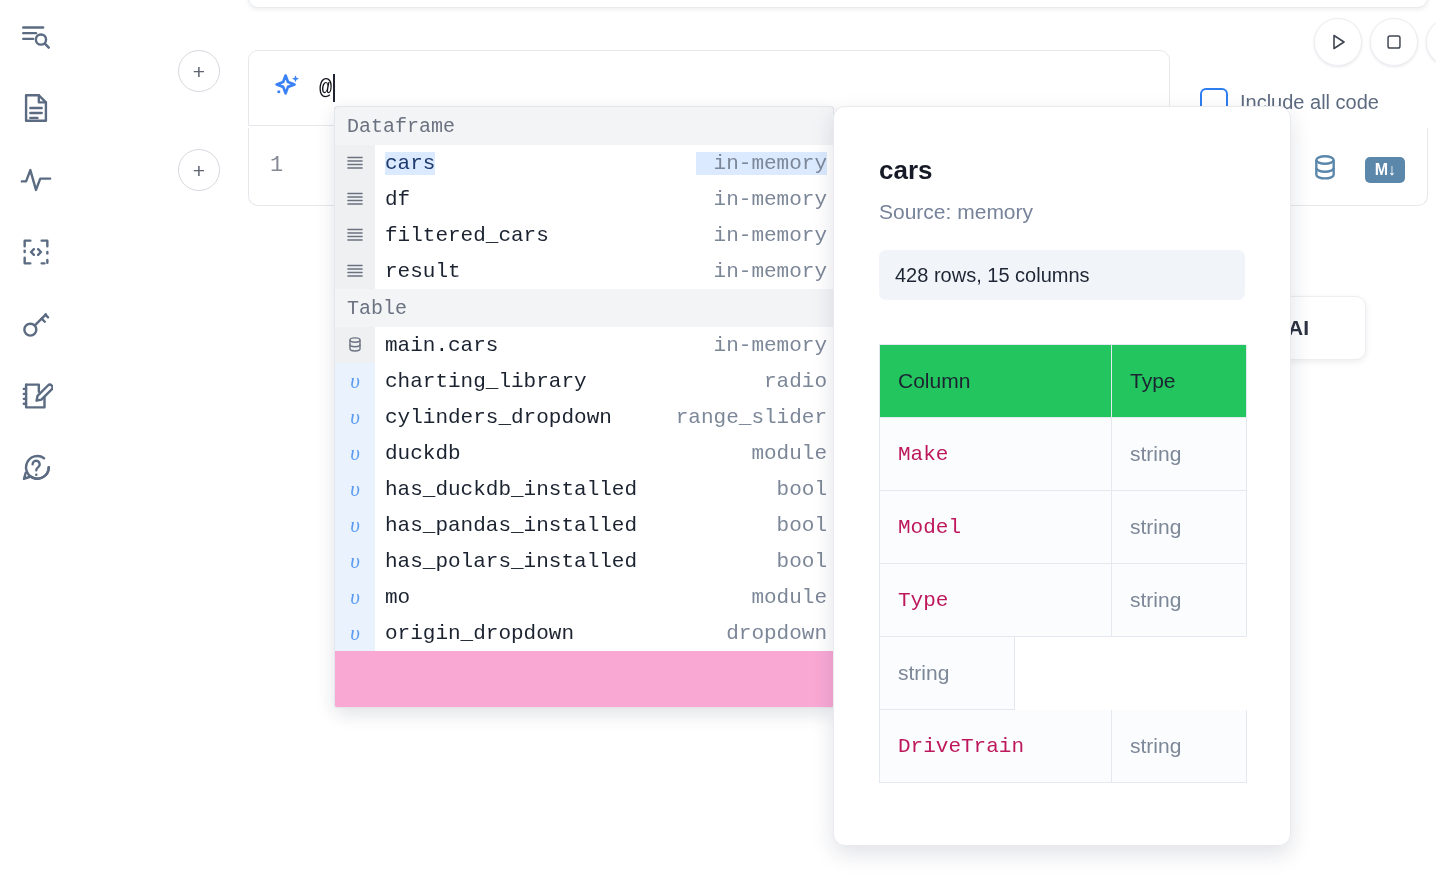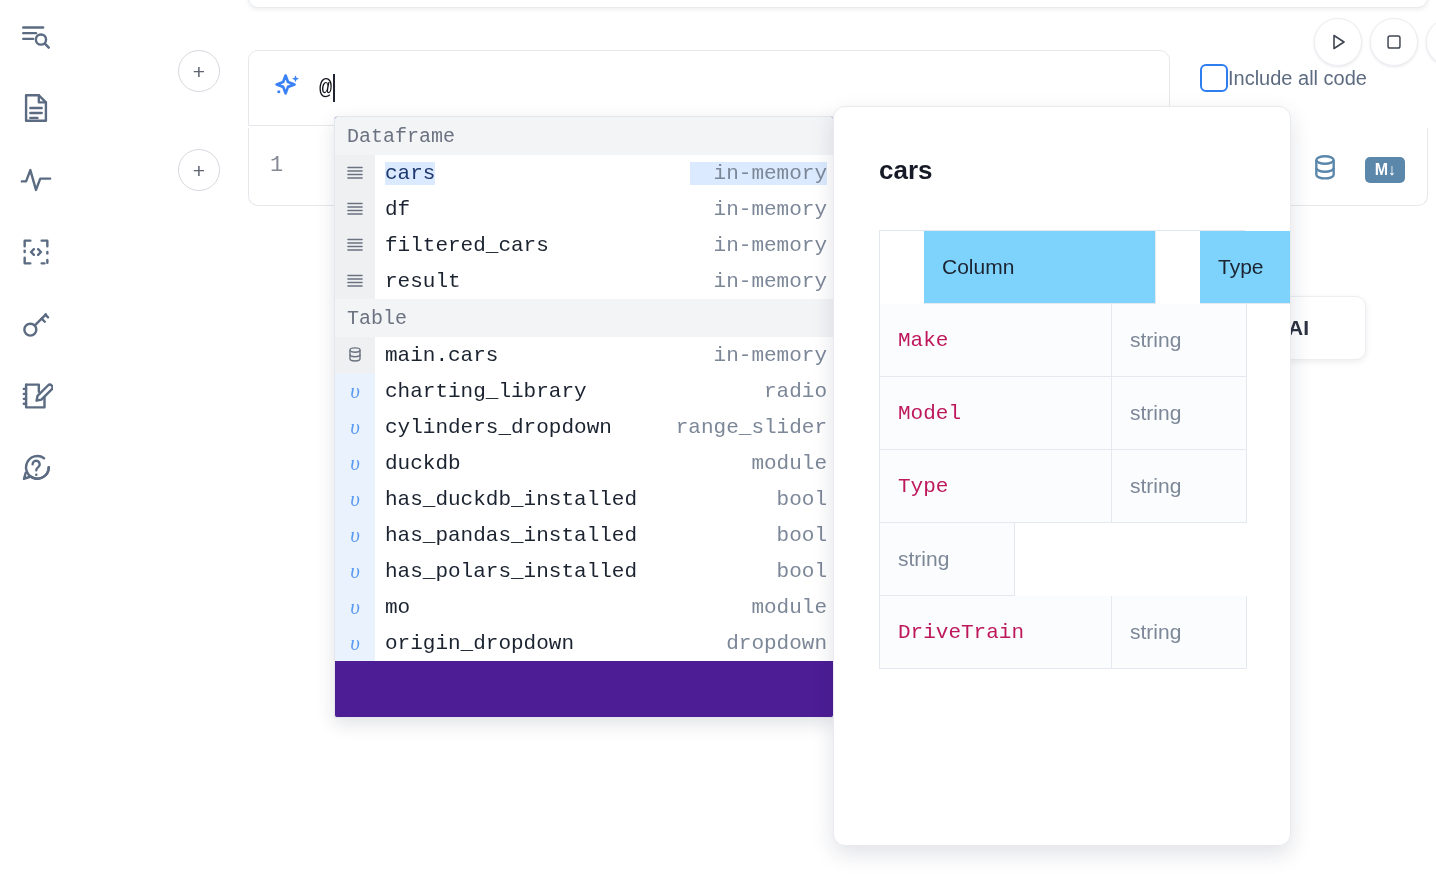--- a/index.html
+++ b/index.html
@@ -69,22 +69,22 @@
     display: flex; align-items: center; justify-content: center; color: #3f4652;
   }
   .ctl-run { left: 1314px; top: 18px; }
   .ctl-stop { left: 1370px; top: 18px; }
   .ctl-extra {
     left: 1426px; top: 18px; width: 48px; height: 48px;
   }
 
   
   .include-row {
-    position: absolute; left: 1200px; top: 64px;
-    display: flex; align-items: center; 
+    position: absolute; left: 1200px; top: 88px;
+    display: flex; align-items: center; gap: 12px;
   }
   .chk {
     width: 28px; height: 28px; border: 2px solid #2f7ef0; border-radius: 6px;
     background: #fff;
   }
   .include-label { font-size: 20px; color: #5d6b80; white-space: nowrap; }
 
   
   .code-cell {
     position: absolute; left: 248px; top: 128px; width: 1180px; height: 78px;
@@ -117,24 +117,23 @@
     background: #ffffff; border: 1px solid #eceef1; border-radius: 10px;
     box-shadow: 0 2px 6px rgba(20,30,60,.08);
     display: flex; align-items: center; justify-content: flex-end;
     padding-right: 56px;
     font-size: 21px; font-weight: 700; color: #2b3242;
   }
 
   
   .ac {
     position: absolute; left: 334px; top: 106px; width: 500px; height: 602px;
-    background: #4c1d95; border: 1px solid #e3e6ea; border-radius: 3px;
+    background: #f9a8d4; border: 1px solid #e3e6ea; border-radius: 3px;
     box-shadow: 0 6px 18px rgba(20,30,60,.13);
     overflow: hidden;
-    margin-top: 10px;
   }
   .ac-section {
     height: 38px; background: #f3f4f6; display: flex; align-items: center;
     padding-left: 12px;
     font-family: "Liberation Mono", monospace; font-size: 20px; color: #6b7280;
   }
   .ac-item {
     height: 36px; display: flex; align-items: center; background: #fff;
     font-family: "Liberation Mono", monospace; font-size: 21px;
   }
@@ -145,21 +144,21 @@
     background: #eef0f2; color: #6b7280;
   }
   .ac-gutter.var { background: #eaf2fd; color: #5a9bf0; font-style: italic;
     font-family: "Liberation Serif", serif; font-size: 21px; }
   .ac-body {
     flex: 1; height: 36px; display: flex; align-items: center;
     justify-content: space-between; padding: 0 6px 0 10px; min-width: 0;
   }
   .ac-label { color: #1b2330; white-space: nowrap; }
   .ac-item.sel .ac-label { color: #1e3a6e; }
-  .ac-meta { color: #7c8798; white-space: nowrap; padding-left: 24px; }
+  .ac-meta { color: #7c8798; white-space: nowrap; padding-left: 18px; }
 
   
   .doc {
     position: absolute; left: 833px; top: 106px; width: 458px; height: 740px;
     background: #ffffff; border: 1px solid #e8eaee; border-radius: 12px;
     box-shadow: 0 8px 22px rgba(20,30,60,.13);
     overflow: hidden;
   }
   .doc-title {
     margin: 48px 0 0 45px; font-size: 26px; font-weight: 700; color: #151a26;
@@ -175,21 +174,21 @@
   .doc-table {
     margin: 44px 45px 0 45px; border: 1px solid #e4e8ef;
     border-bottom: none; border-right: none;
   }
   .doc-tr { display: flex; }
   .doc-th, .doc-td {
     border-right: 1px solid #e4e8ef; border-bottom: 1px solid #e4e8ef;
     display: flex; align-items: center; padding-left: 18px;
     height: 73px; font-size: 21px;
   }
-  .doc-th { background: #7dd3fc; color: #1d2431; margin-left: 44px; }
+  .doc-th { background: #22c55e; color: #1d2431; }
   .doc-td { background: #fbfcfd; }
   .c-col { width: 232px; flex: 0 0 232px; }
   .c-typ { width: 135px; flex: 0 0 135px; }
   .doc-td.c-col { font-family: "Liberation Mono", monospace; color: #be185d; }
   .doc-td.c-typ { color: #7c8798; }
 </style>
 </head>
 <body>
 
 <div class="root">
@@ -443,20 +442,22 @@
         <span class="ac-gutter var">υ</span>
         <span class="ac-body">
           <span class="ac-label">origin_dropdown</span>
           <span class="ac-meta">dropdown</span>
         </span>
       </div>
     </div>
 
   <div class="doc">
     <div class="doc-title">cars</div>
+    <div class="doc-source">Source: memory</div>
+    <div class="doc-stat">428 rows, 15 columns</div>
     <div class="doc-table" id="doc-table">
         <div class="doc-tr">
           <div class="doc-th c-col">Column</div>
           <div class="doc-th c-typ">Type</div>
         </div>
         <div class="doc-tr">
           <div class="doc-td c-col">Make</div>
           <div class="doc-td c-typ">string</div>
         </div>
         <div class="doc-tr">

